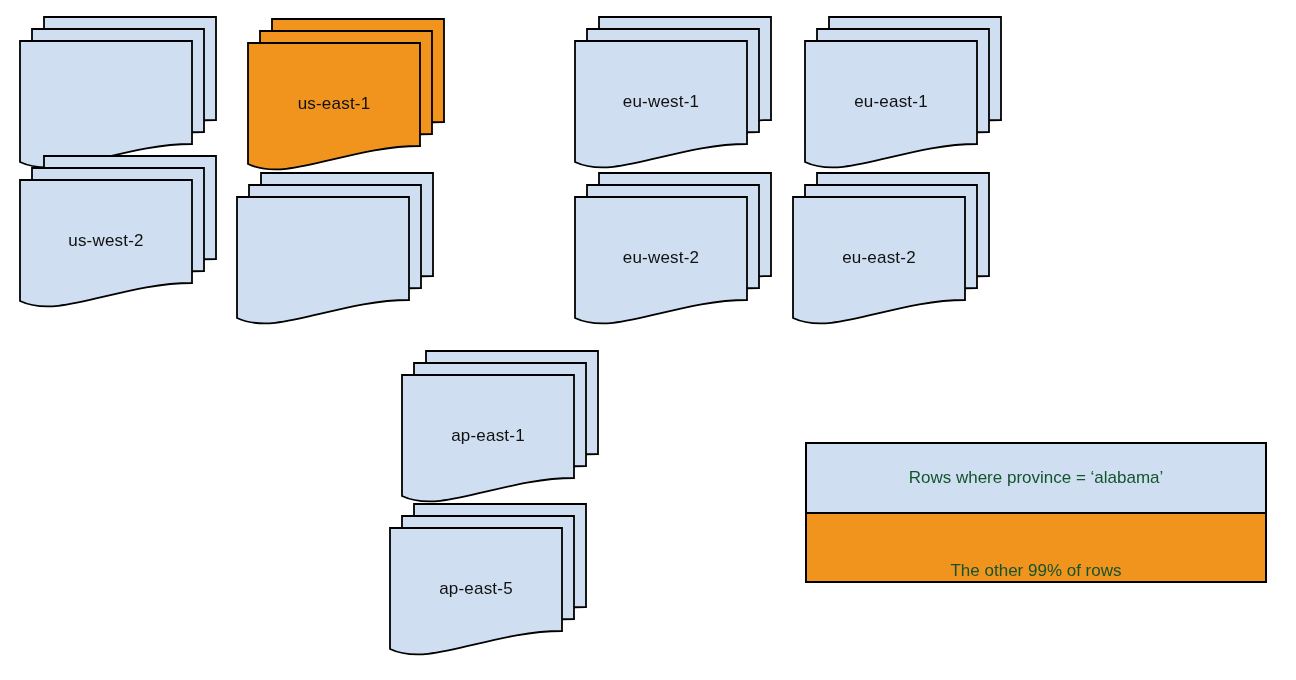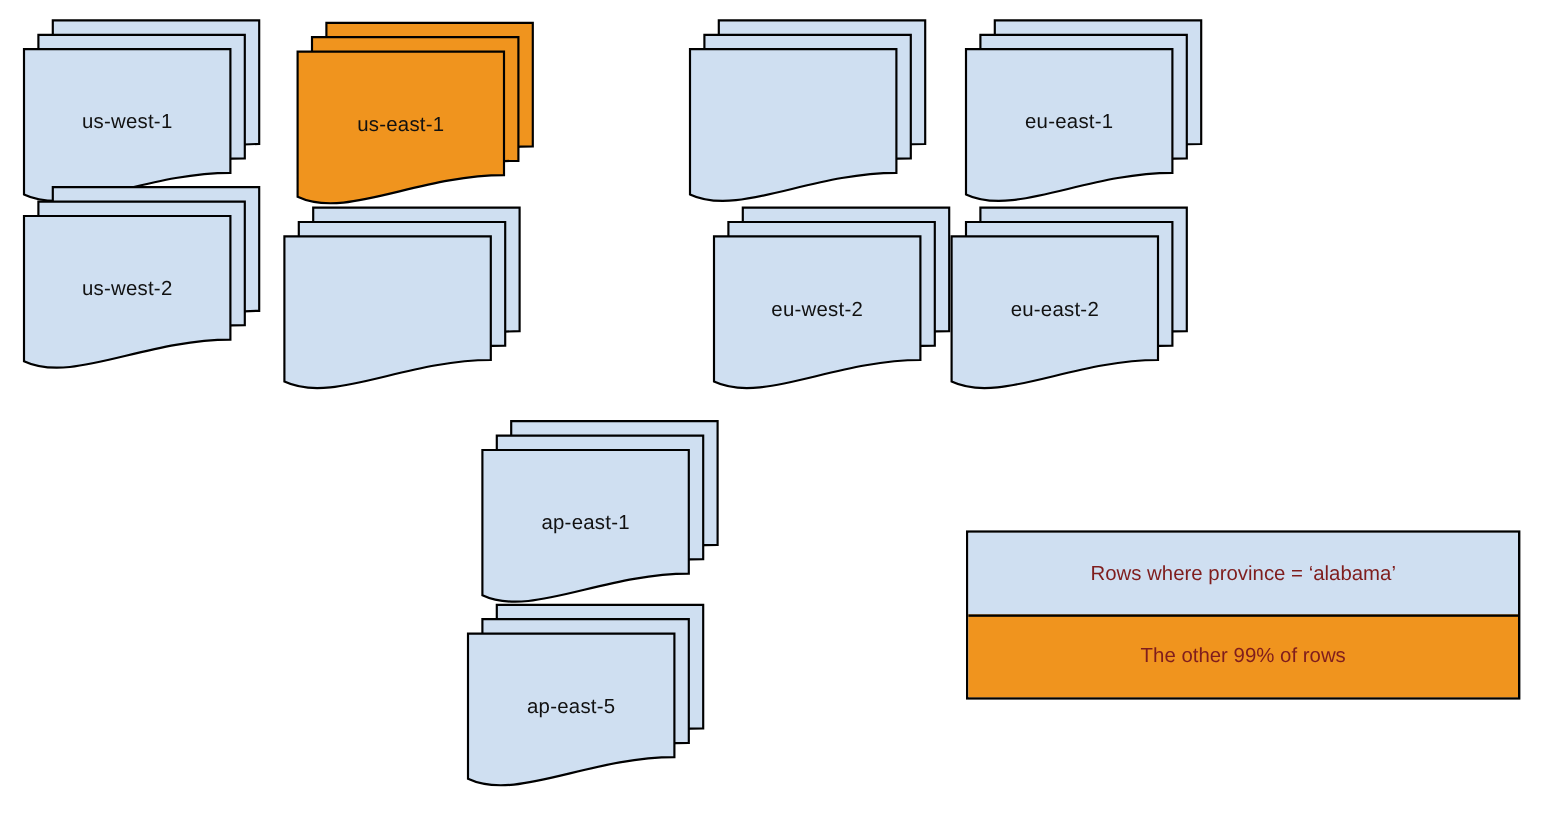--- a/index.html
+++ b/index.html
@@ -46,54 +46,55 @@
     display: flex;
     flex-direction: column;
     box-sizing: border-box;
   }
   .legend-row {
     flex: 1;
     display: flex;
     align-items: center;
     justify-content: center;
     font-size: 17px;
-    color: #7f1d1d;
+    color: #14532d;
   }
   .legend-row + .legend-row {
     border-top: 2px solid #000000;
+    align-items: flex-end;
   }
 </style>
 </head>
 <body>
 
 <div id="canvas">
 
   <div id="stacks">
       <div class="doc-stack" style="left: 19px; top: 16px;">
         <svg width="200" height="158" viewBox="0 0 200 158">
           <path d="M 0 0 L 172 0 L 172 103 C 100 103 40 140 0 121 Z" transform="translate(25,1)" fill="#cfdff1" stroke="#000000" stroke-width="1.8"></path>
           <path d="M 0 0 L 172 0 L 172 103 C 100 103 40 140 0 121 Z" transform="translate(13,13)" fill="#cfdff1" stroke="#000000" stroke-width="1.8"></path>
           <path d="M 0 0 L 172 0 L 172 103 C 100 103 40 140 0 121 Z" transform="translate(1,25)" fill="#cfdff1" stroke="#000000" stroke-width="1.8"></path>
         </svg>
-        <div class="doc-label">us-west-1</div>
       </div>
       <div class="doc-stack" style="left: 247px; top: 18px;">
         <svg width="200" height="158" viewBox="0 0 200 158">
           <path d="M 0 0 L 172 0 L 172 103 C 100 103 40 140 0 121 Z" transform="translate(25,1)" fill="#f0941e" stroke="#000000" stroke-width="1.8"></path>
           <path d="M 0 0 L 172 0 L 172 103 C 100 103 40 140 0 121 Z" transform="translate(13,13)" fill="#f0941e" stroke="#000000" stroke-width="1.8"></path>
           <path d="M 0 0 L 172 0 L 172 103 C 100 103 40 140 0 121 Z" transform="translate(1,25)" fill="#f0941e" stroke="#000000" stroke-width="1.8"></path>
         </svg>
         <div class="doc-label">us-east-1</div>
       </div>
       <div class="doc-stack" style="left: 574px; top: 16px;">
         <svg width="200" height="158" viewBox="0 0 200 158">
           <path d="M 0 0 L 172 0 L 172 103 C 100 103 40 140 0 121 Z" transform="translate(25,1)" fill="#cfdff1" stroke="#000000" stroke-width="1.8"></path>
           <path d="M 0 0 L 172 0 L 172 103 C 100 103 40 140 0 121 Z" transform="translate(13,13)" fill="#cfdff1" stroke="#000000" stroke-width="1.8"></path>
           <path d="M 0 0 L 172 0 L 172 103 C 100 103 40 140 0 121 Z" transform="translate(1,25)" fill="#cfdff1" stroke="#000000" stroke-width="1.8"></path>
         </svg>
+        <div class="doc-label">eu-west-1</div>
       </div>
       <div class="doc-stack" style="left: 804px; top: 16px;">
         <svg width="200" height="158" viewBox="0 0 200 158">
           <path d="M 0 0 L 172 0 L 172 103 C 100 103 40 140 0 121 Z" transform="translate(25,1)" fill="#cfdff1" stroke="#000000" stroke-width="1.8"></path>
           <path d="M 0 0 L 172 0 L 172 103 C 100 103 40 140 0 121 Z" transform="translate(13,13)" fill="#cfdff1" stroke="#000000" stroke-width="1.8"></path>
           <path d="M 0 0 L 172 0 L 172 103 C 100 103 40 140 0 121 Z" transform="translate(1,25)" fill="#cfdff1" stroke="#000000" stroke-width="1.8"></path>
         </svg>
         <div class="doc-label">eu-east-1</div>
       </div>
       <div class="doc-stack" style="left: 19px; top: 155px;">
@@ -104,21 +105,21 @@
         </svg>
         <div class="doc-label">us-west-2</div>
       </div>
       <div class="doc-stack" style="left: 236px; top: 172px;">
         <svg width="200" height="158" viewBox="0 0 200 158">
           <path d="M 0 0 L 172 0 L 172 103 C 100 103 40 140 0 121 Z" transform="translate(25,1)" fill="#cfdff1" stroke="#000000" stroke-width="1.8"></path>
           <path d="M 0 0 L 172 0 L 172 103 C 100 103 40 140 0 121 Z" transform="translate(13,13)" fill="#cfdff1" stroke="#000000" stroke-width="1.8"></path>
           <path d="M 0 0 L 172 0 L 172 103 C 100 103 40 140 0 121 Z" transform="translate(1,25)" fill="#cfdff1" stroke="#000000" stroke-width="1.8"></path>
         </svg>
       </div>
-      <div class="doc-stack" style="left: 594px; top: 172px;">
+      <div class="doc-stack" style="left: 574px; top: 172px;">
         <svg width="200" height="158" viewBox="0 0 200 158">
           <path d="M 0 0 L 172 0 L 172 103 C 100 103 40 140 0 121 Z" transform="translate(25,1)" fill="#cfdff1" stroke="#000000" stroke-width="1.8"></path>
           <path d="M 0 0 L 172 0 L 172 103 C 100 103 40 140 0 121 Z" transform="translate(13,13)" fill="#cfdff1" stroke="#000000" stroke-width="1.8"></path>
           <path d="M 0 0 L 172 0 L 172 103 C 100 103 40 140 0 121 Z" transform="translate(1,25)" fill="#cfdff1" stroke="#000000" stroke-width="1.8"></path>
         </svg>
         <div class="doc-label">eu-west-2</div>
       </div>
       <div class="doc-stack" style="left: 792px; top: 172px;">
         <svg width="200" height="158" viewBox="0 0 200 158">
           <path d="M 0 0 L 172 0 L 172 103 C 100 103 40 140 0 121 Z" transform="translate(25,1)" fill="#cfdff1" stroke="#000000" stroke-width="1.8"></path>

